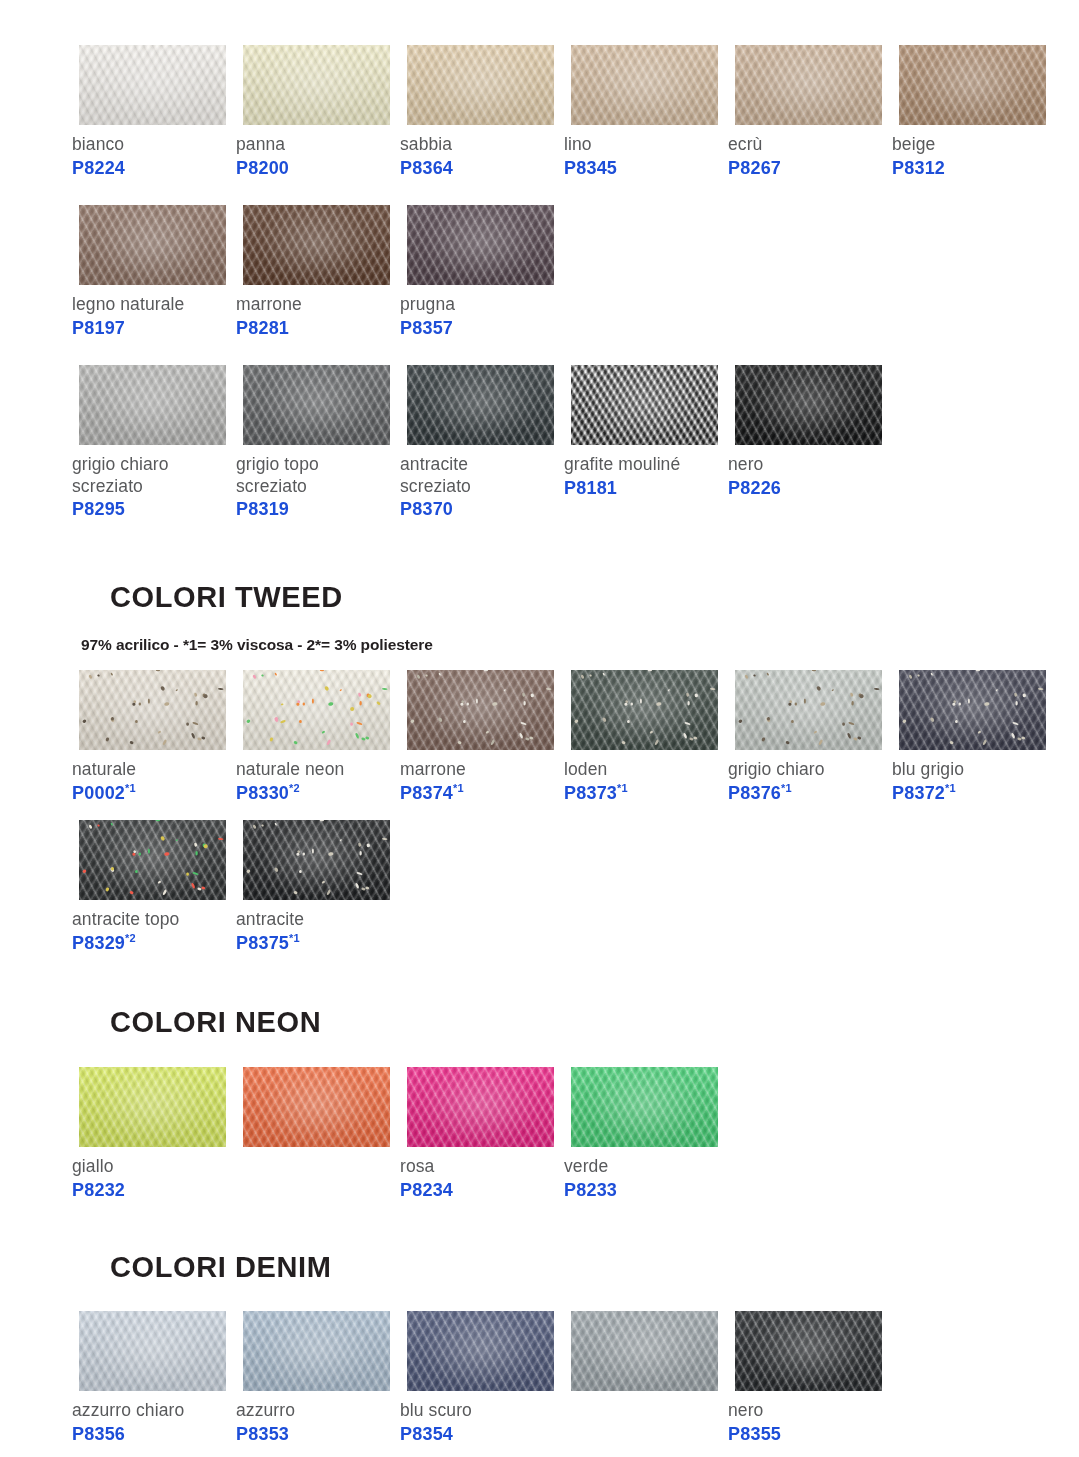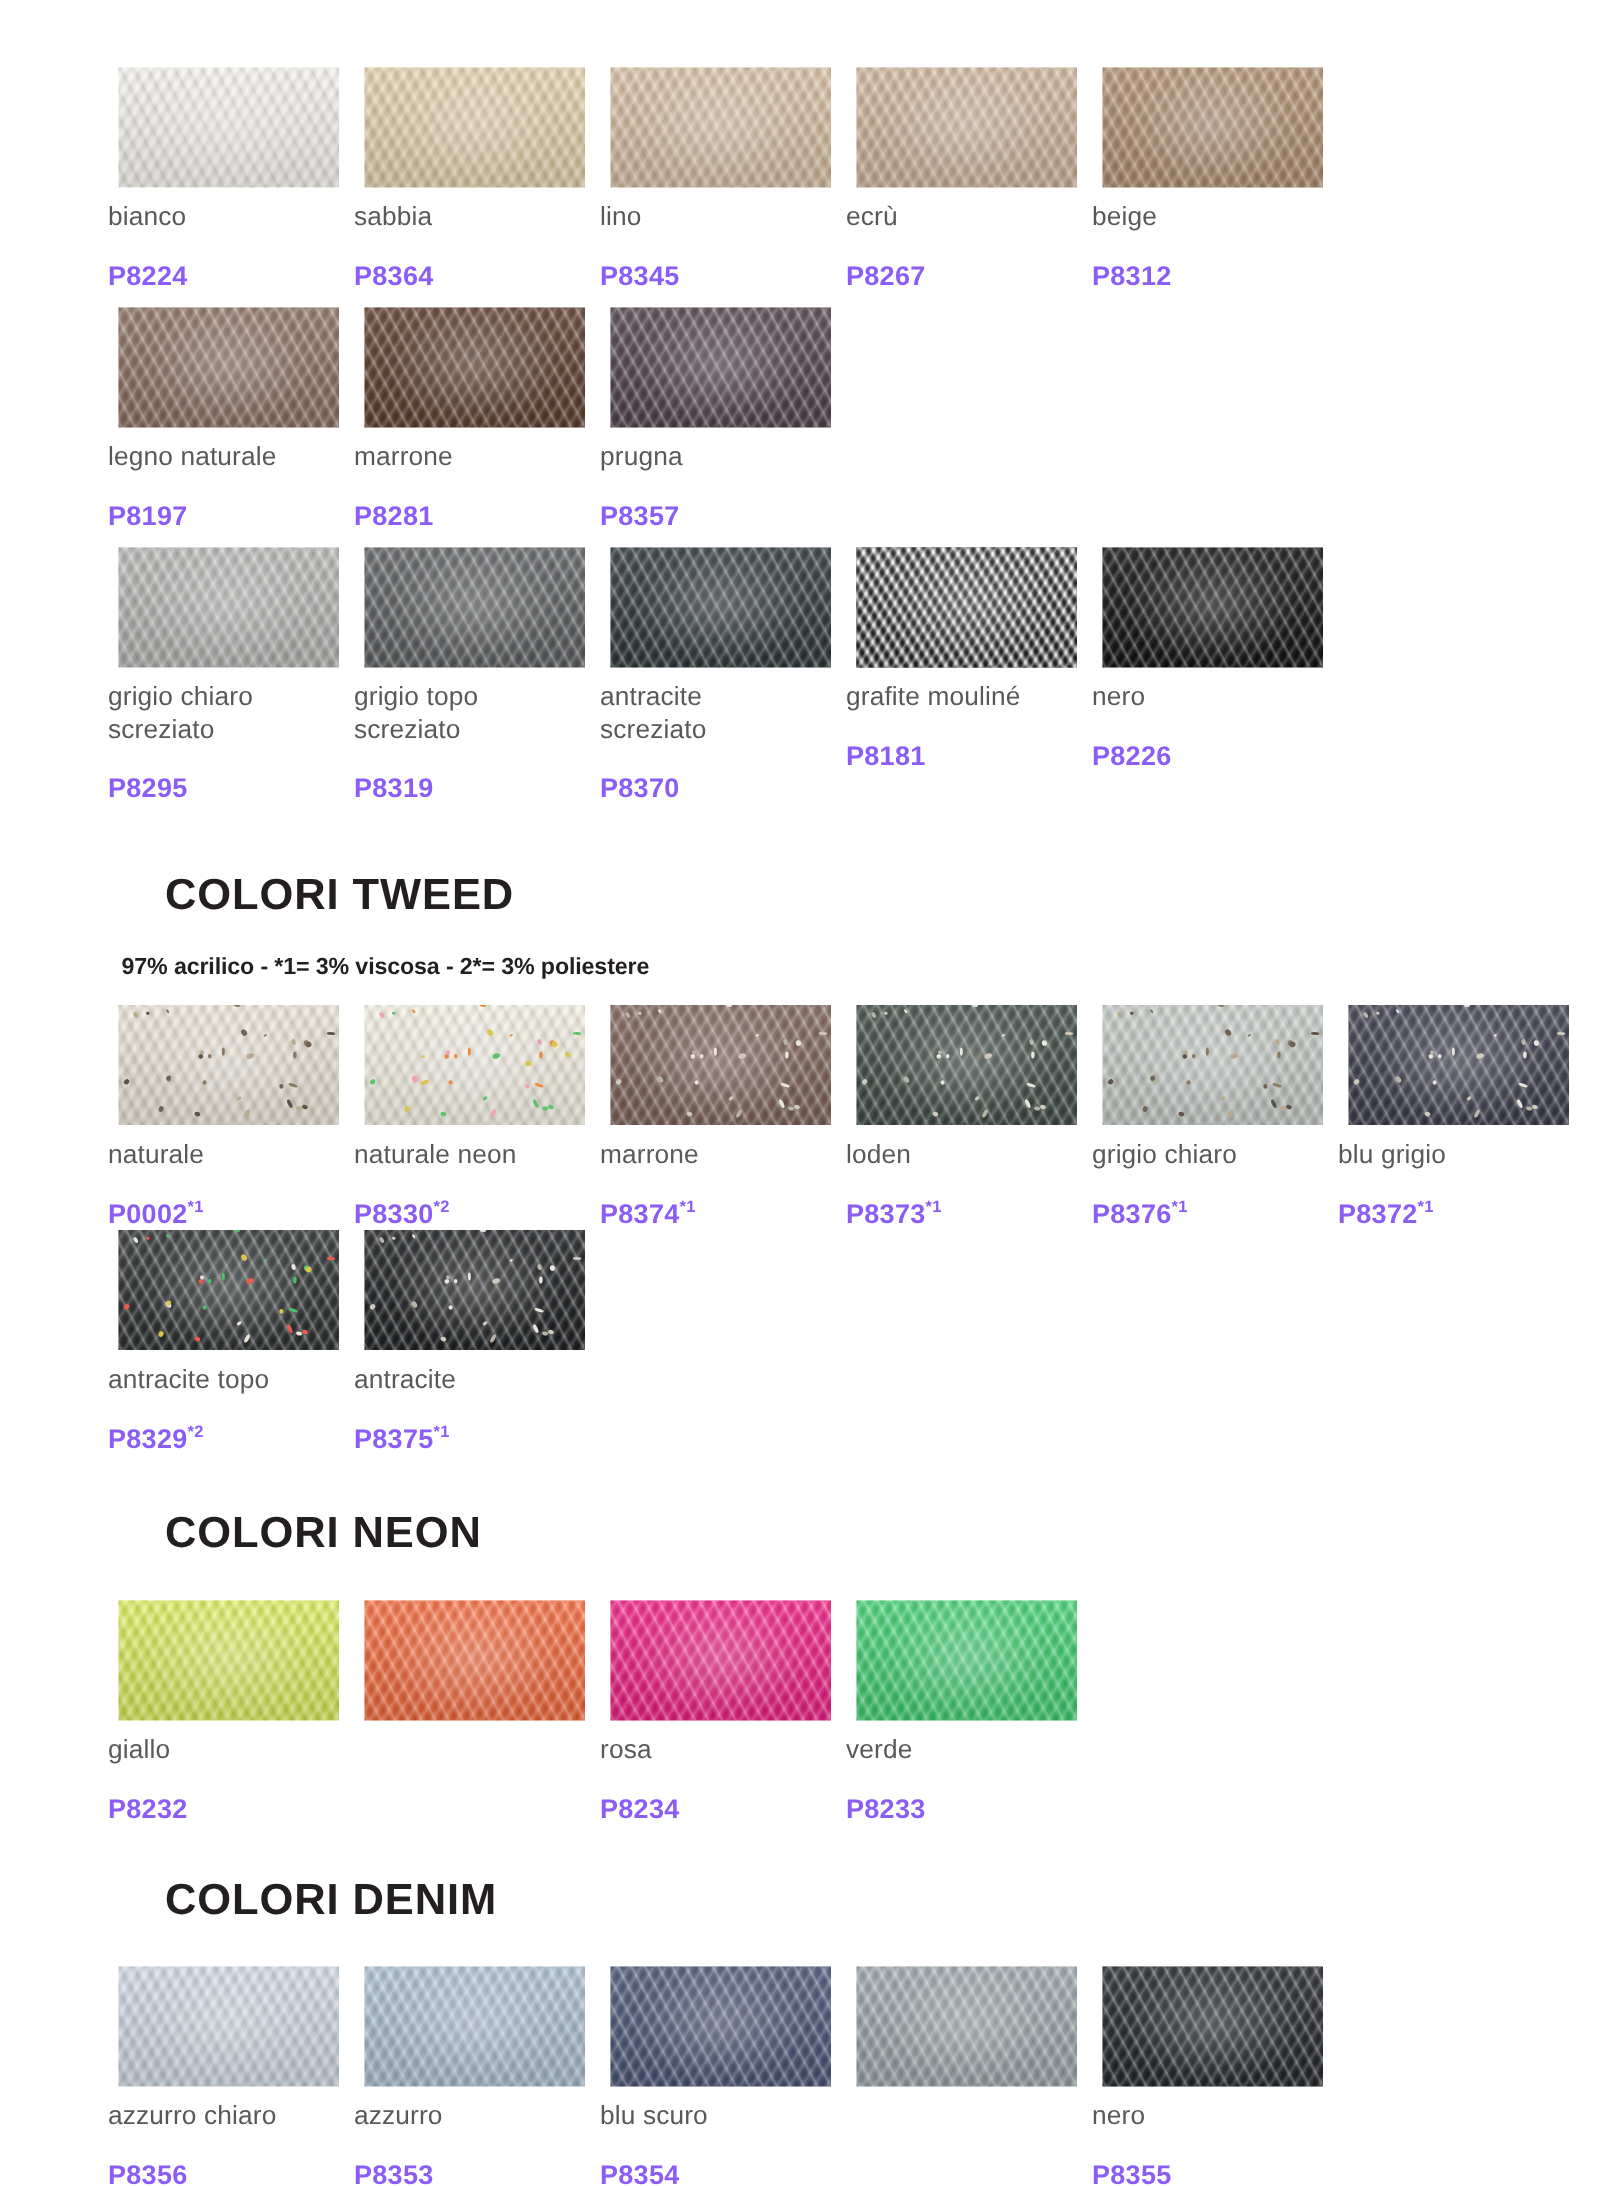--- a/index.html
+++ b/index.html
@@ -133,23 +133,23 @@
   .nm {
     font-size: 17.5px;
     color: #58595b;
     line-height: 1.23;
     letter-spacing: 0.1px;
     white-space: pre-line;
   }
   .cd {
     font-size: 18px;
     font-weight: bold;
-    color: #8b5cf6;
+    color: #1d4ed8;
     line-height: 1.25;
-    margin-top: 17px;
+    margin-top: 1px;
     letter-spacing: 0.2px;
   }
   .cd sup {
     font-size: 11px;
     font-weight: bold;
     vertical-align: super;
     line-height: 0;
   }
 </style>
 </head>
@@ -159,20 +159,30 @@
   <div id="root">
       <div class="row" style="position:absolute;left:70px;top:45px;">
   <div class="cell">
     <div class="sw" style="background:#f4f1ec">
       <div class="gloss"></div>
 
     </div>
     <div class="label">
       <div class="nm">bianco</div>
       <div class="cd"><span>P8224</span></div>
+    </div>
+  </div>
+  <div class="cell">
+    <div class="sw" style="background:#f2eec9">
+      <div class="gloss"></div>
+
+    </div>
+    <div class="label">
+      <div class="nm">panna</div>
+      <div class="cd"><span>P8200</span></div>
     </div>
   </div>
   <div class="cell">
     <div class="sw" style="background:#e3cda9">
       <div class="gloss"></div>
 
     </div>
     <div class="label">
       <div class="nm">sabbia</div>
       <div class="cd"><span>P8364</span></div>

